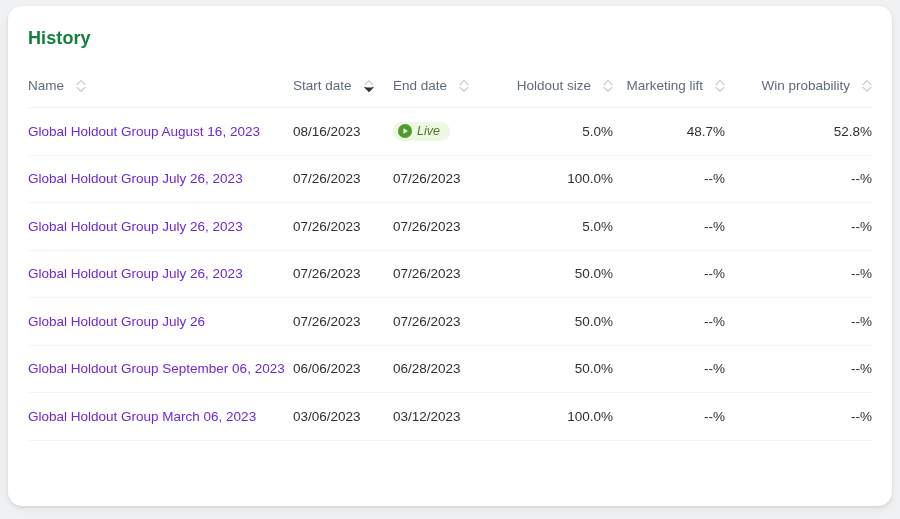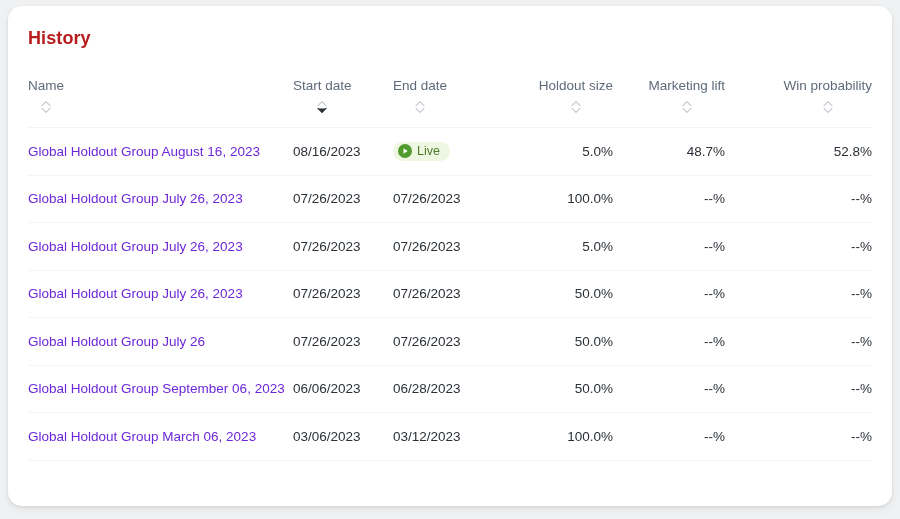--- a/index.html
+++ b/index.html
@@ -26,21 +26,21 @@
     box-shadow: 0 1px 3px rgba(0,0,0,0.10), 0 4px 10px rgba(0,0,0,0.05);
     overflow: hidden;
   }
 
   #card-title {
     position: absolute;
     left: 20px;
     top: 22px;
     font-size: 18px;
     font-weight: 700;
-    color: #b91c1c;
+    color: #15803d;
     letter-spacing: 0.1px;
   }
 
   #table-wrap {
     position: absolute;
     left: 20px;
     top: 72px;
     right: 20px;
   }
 
@@ -59,23 +59,22 @@
     vertical-align: bottom;
     white-space: nowrap;
     border-bottom: 1px solid #f2f3f4;
     cursor: pointer;
     user-select: none;
   }
   table.history-table thead th.num { text-align: right; }
 
   .th-inner {
     display: inline-flex;
-    align-items: center;
-    gap: 6px;
-    flex-direction: column;
+    align-items: flex-start;
+    gap: 12px;
   }
 
   .sort-icon {
     display: inline-block;
     width: 10px;
     height: 14px;
     flex: 0 0 auto;
     position: relative;
     top: 1px;
   }
@@ -103,20 +102,21 @@
   .badge-live {
     display: inline-flex;
     align-items: center;
     gap: 5px;
     background: #eef7e2;
     border-radius: 11px;
     padding: 2px 10px 2px 5px;
     height: 19px;
     box-sizing: border-box;
     line-height: 1;
+    font-style: italic;
   }
   .badge-live .badge-dot {
     width: 14px; height: 14px;
     flex: 0 0 auto;
     display: block;
   }
   .badge-live .badge-text {
     font-size: 12.5px;
     color: #4e7a25;
   }

